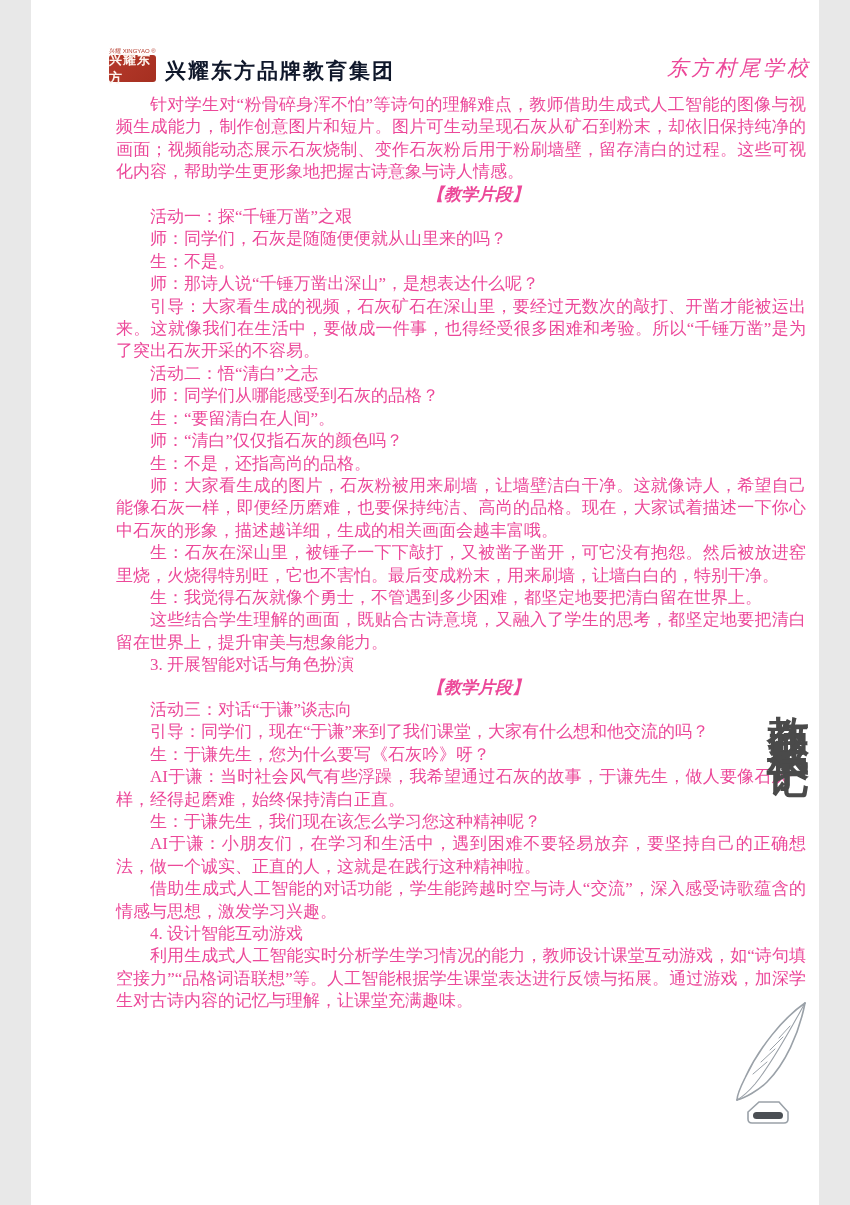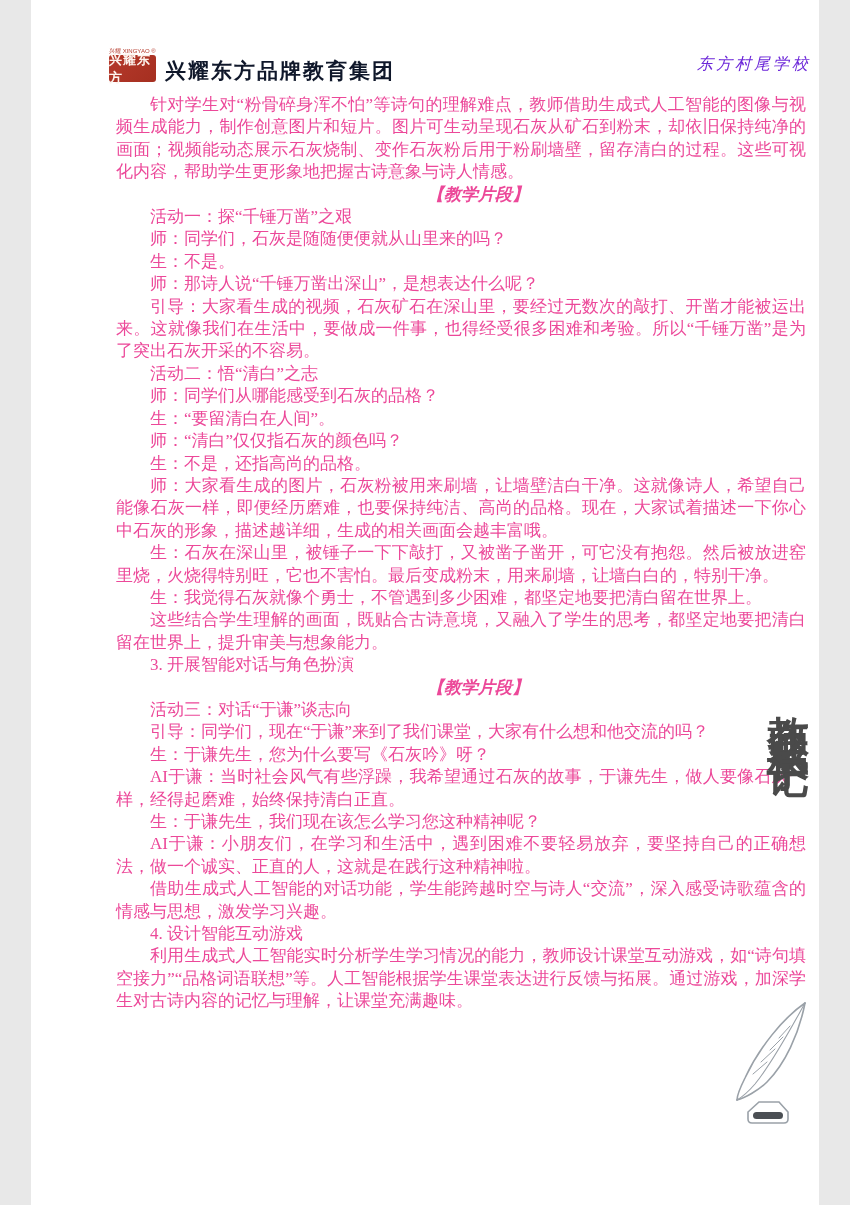--- a/index.html
+++ b/index.html
@@ -31,21 +31,21 @@
     font-weight: bold; font-size: 13px; letter-spacing: 1px;
     font-family: "Liberation Serif", "DejaVu Serif", serif;
   }
   .brand {
     position: absolute; left: 56px; top: 9px;
     font-size: 21px; font-weight: bold; color: #0f172a;
     letter-spacing: 2px; white-space: nowrap;
   }
   .school {
     position: absolute; right: 8px; top: 54px;
-    font-size: 16px; color: #6d28d9; letter-spacing: 3px;
+    font-size: 21px; color: #ec4899; letter-spacing: 3px;
     font-style: italic; white-space: nowrap;
   }
 
   
   .content {
     position: absolute; left: 85px; top: 94px; width: 690px;
   }
   .para {
     margin: 0;
     font-size: 17px;

